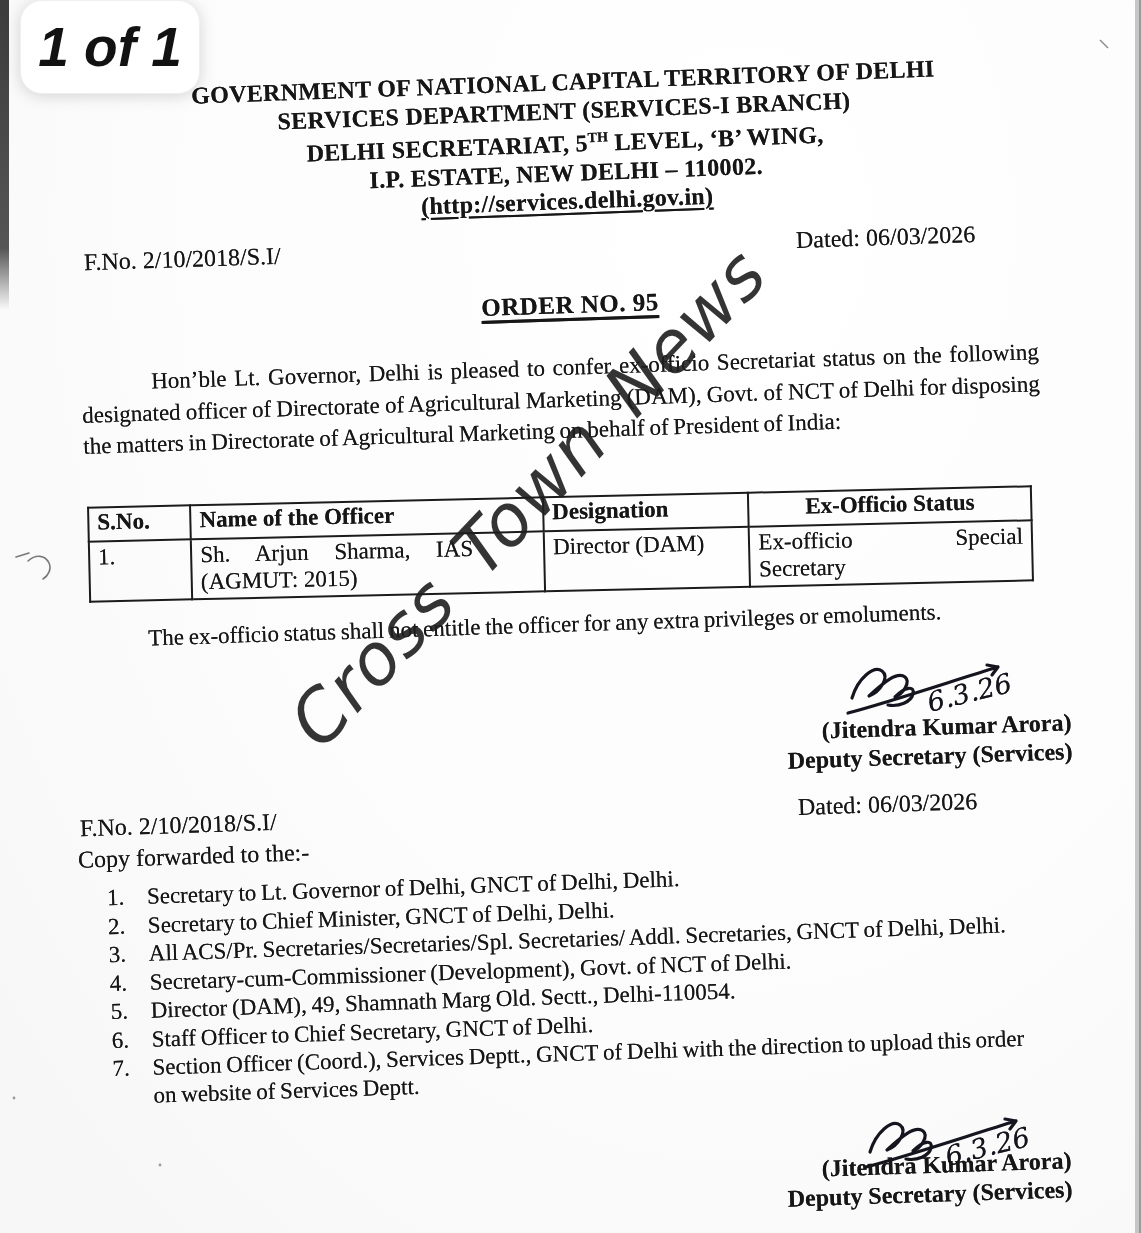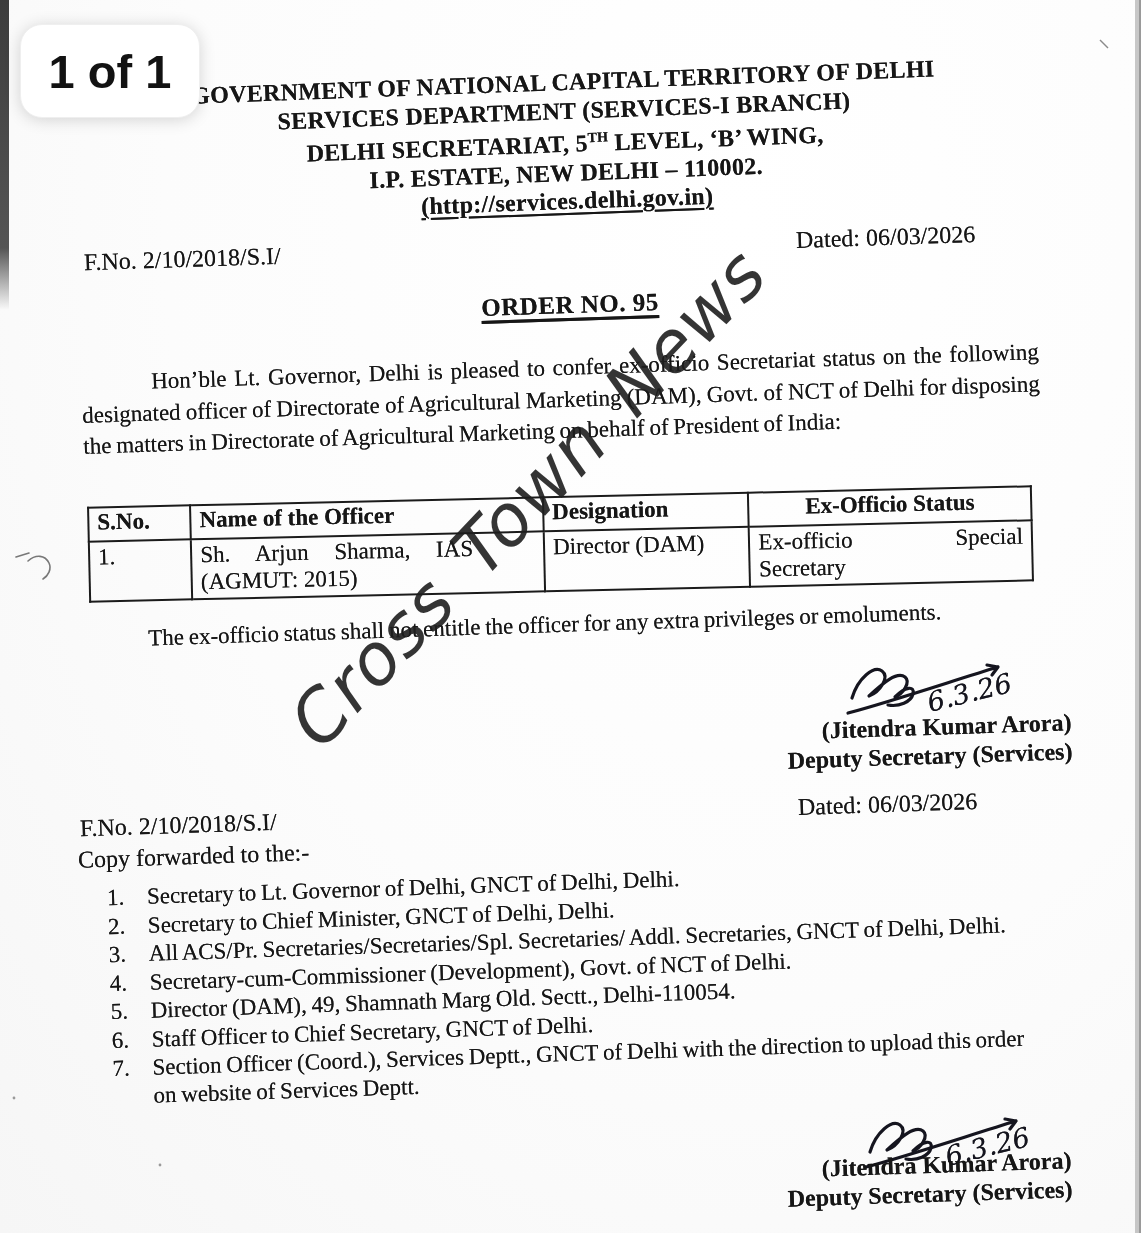--- a/index.html
+++ b/index.html
@@ -71,26 +71,26 @@
   .watermark{
     position:absolute;left:528px;top:498px;z-index:4;
     transform:translate(-50%,-50%) rotate(-46.5deg);
     font-family:"DejaVu Sans",sans-serif;font-style:italic;font-weight:400;
     font-size:71px;letter-spacing:1px;word-spacing:12px;
     color:rgba(30,30,30,.9);white-space:nowrap;pointer-events:none;
   }
 
   
   .page-badge{
-    position:absolute;left:20px;top:24px;z-index:10;width:178px;height:92px;
+    position:absolute;left:20px;top:0;z-index:10;width:178px;height:92px;
     background:#ffffff;border:1px solid #efefef;border-radius:22px;
     box-shadow:0 2px 16px rgba(0,0,0,.16);
     display:flex;align-items:center;justify-content:center;
     font-family:"Liberation Sans","DejaVu Sans",sans-serif;font-weight:bold;
-    font-size:47px;color:#121212;
+    font-size:55px;color:#121212;font-style:italic;
   }
 
   .artifacts{position:absolute;inset:0;z-index:3;pointer-events:none;}
 </style>
 </head>
 <body>
 
 <div class="canvas">
 
   <div class="doc">

